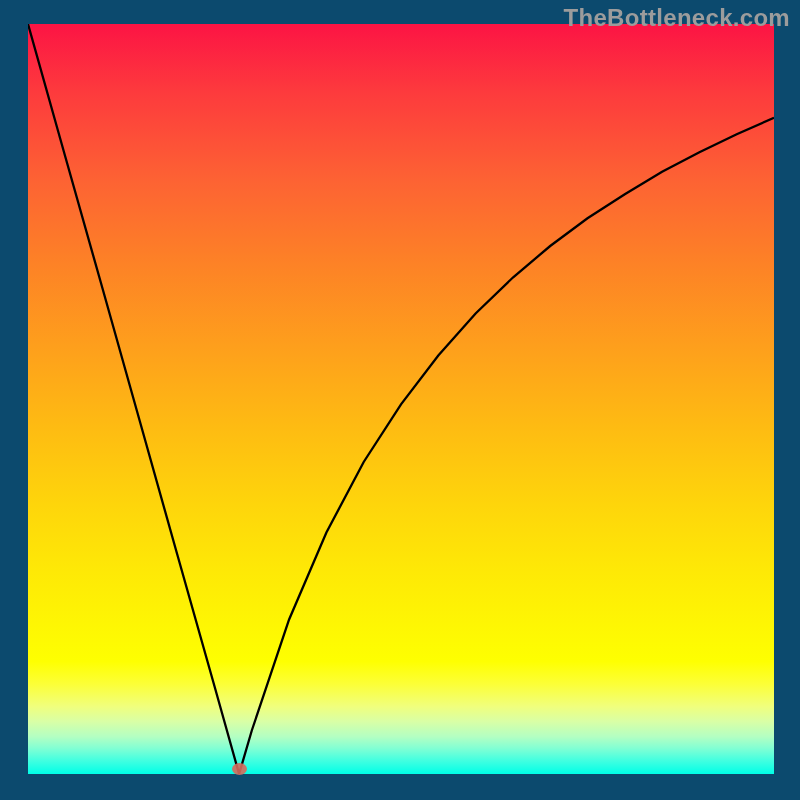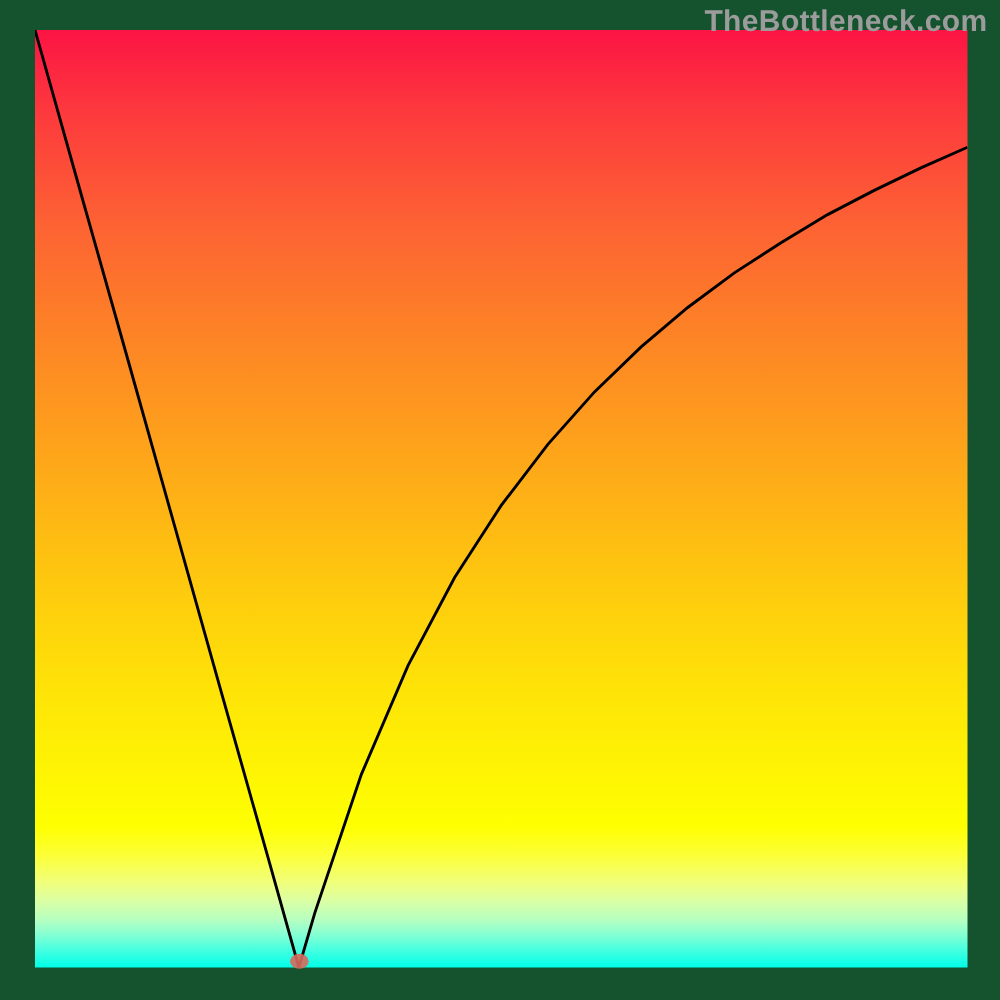--- a/index.html
+++ b/index.html
@@ -9,21 +9,21 @@
     height: 800px;
     background: #000000;
     overflow: hidden;
   }
   .frame {
     position: absolute;
     left: 0;
     top: 0;
     width: 800px;
     height: 800px;
-    background: #14532d;
+    background: #0c4a6e;
   }
   .plot-area {
     position: absolute;
     left: 28px;
     top: 24px;
     width: 746px;
     height: 750px;
     background: linear-gradient(to bottom,
       #fc1444 0%,
       #fd3a3d 9%,

